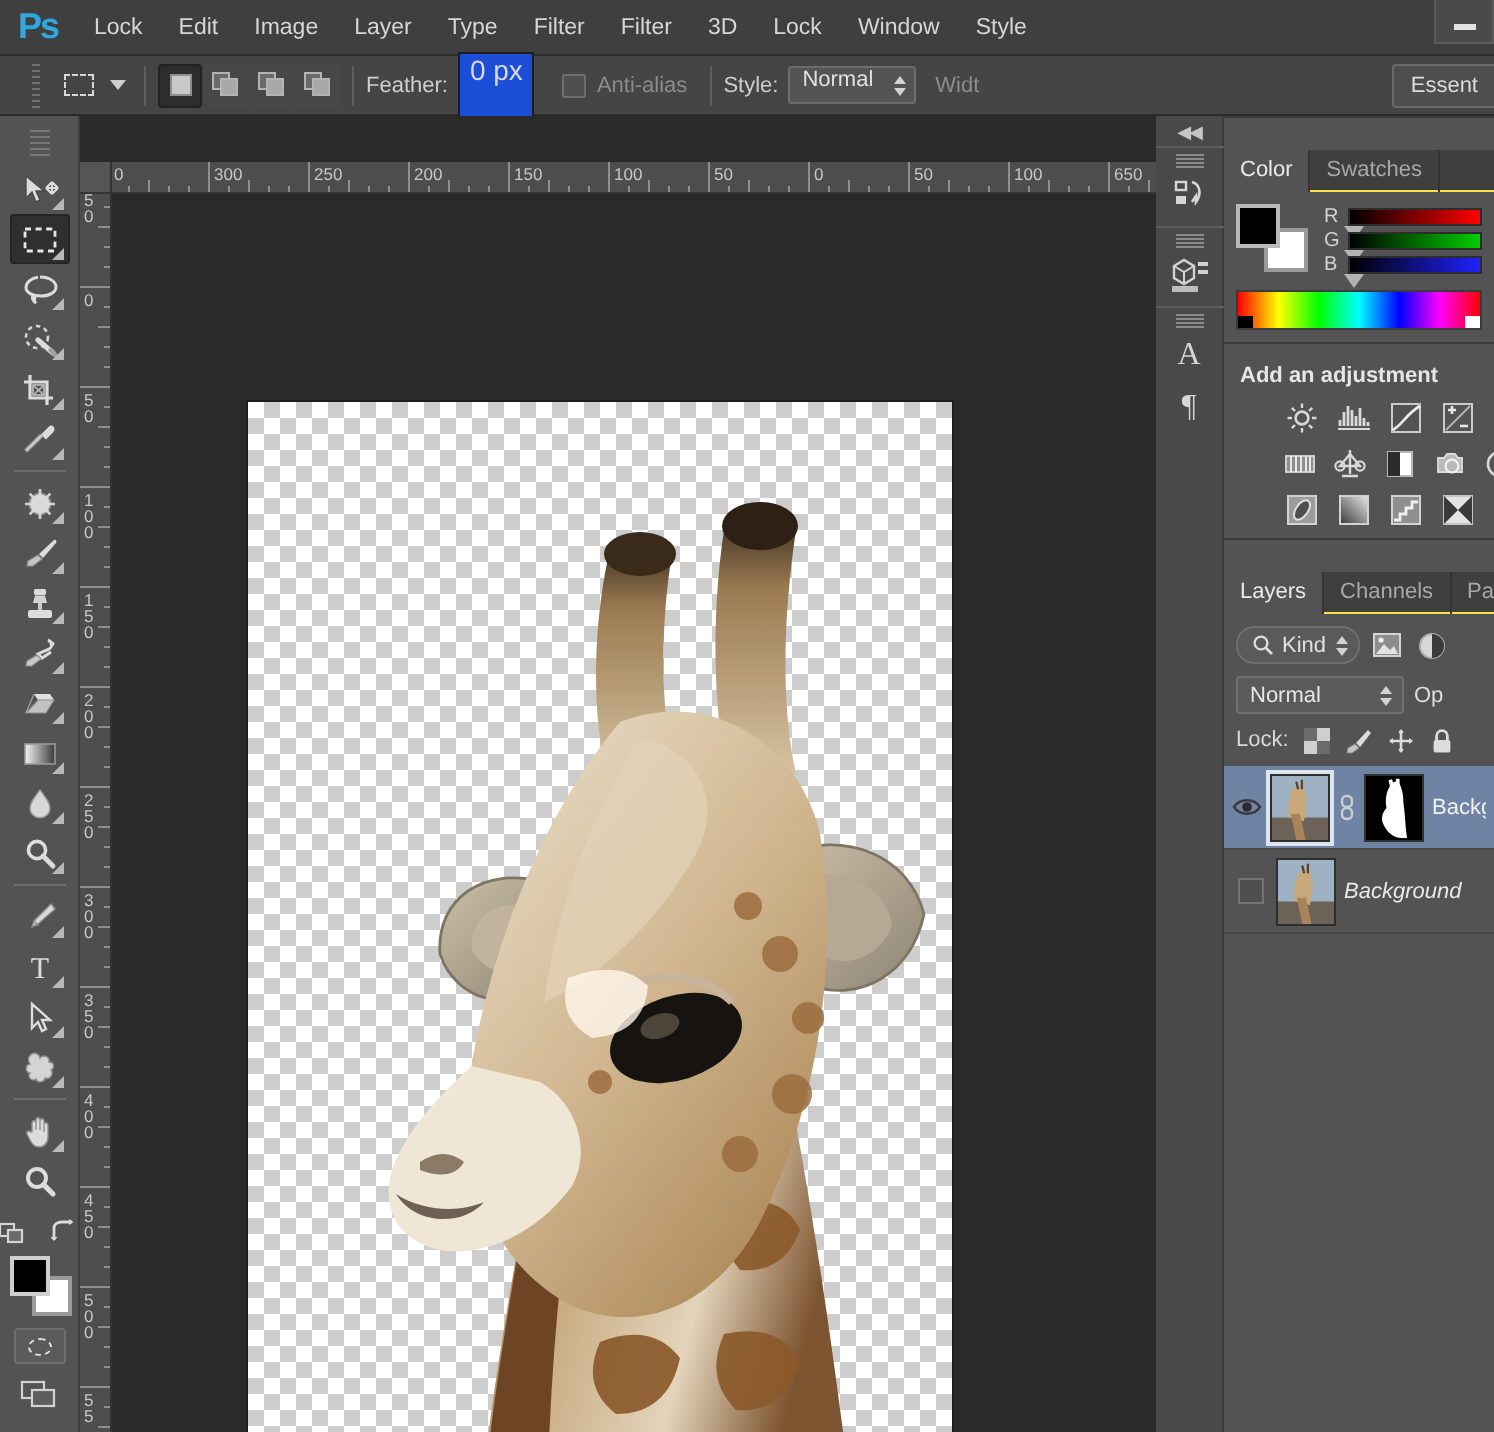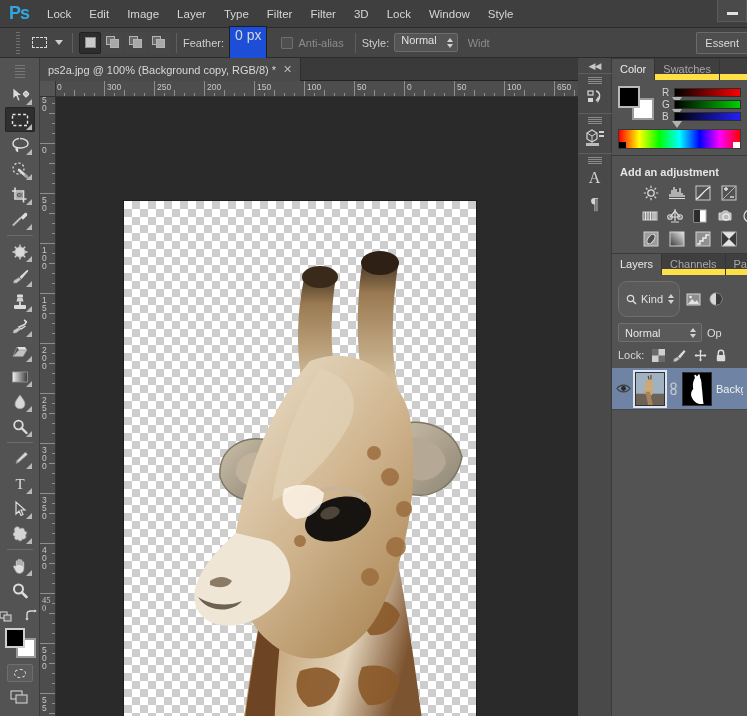--- a/index.html
+++ b/index.html
@@ -207,21 +207,21 @@
     width:30px; height:26px; display:flex; align-items:center; justify-content:center;
     color:#d5d5d5;
   }
 
   
   .rightpanels {
     position:absolute; left:612px; top:58px; width:135px; height:658px;
     background:#535353; overflow:hidden;
   }
   .panel-tabs {
-    display:flex; height:21px; background:#3f3f3f; border-bottom:6px solid #fde047;
+    display:flex; height:21px; background:#3f3f3f; border-bottom:1px solid #fde047;margin-top:16px;
   }
   .ptab {
     padding:0 8px; height:21px; line-height:21px; font-size:11px;
     color:#a8a8a8; white-space:nowrap; border-right:1px solid #343434;
   }
   .ptab.active { background:#535353; color:#eaeaea; }
   .panel-body { background:#535353; padding:6px; }
 
   
   .color-row { display:flex; gap:8px; align-items:flex-start; }
@@ -257,21 +257,21 @@
   .adj-grid { display:flex; flex-direction:column; gap:6px; padding-left:24px; }
   .adj-row { display:flex; gap:9px; }
   .adj-ico { width:17px; height:17px; display:flex; align-items:center;
              justify-content:center; color:#d9d9d9; }
 
   
   .layers-filter { display:flex; align-items:center; gap:5px; margin-bottom:6px; }
   .kind-sel {
     position:relative; display:flex; align-items:center; gap:4px;
     background:#5a5a5a; border:1px solid #6f6f6f; border-radius:9px;
-    height:36px; padding:0 16px 0 7px; font-size:11px; color:#e0e0e0;
+    height:19px; padding:0 16px 0 7px; font-size:11px; color:#e0e0e0;
   }
   .lf-ico { width:17px; height:17px; display:flex; align-items:center;
             justify-content:center; color:#d8d8d8; }
   .blend-row { display:flex; align-items:center; gap:5px; margin-bottom:6px; }
   .blend-sel {
     position:relative; display:flex; align-items:center;
     background:#5a5a5a; border:1px solid #6f6f6f; border-radius:2px;
     height:19px; width:84px; padding:0 16px 0 6px; font-size:11px; color:#e6e6e6;
   }
   .lock-row { display:flex; align-items:center; gap:7px; margin-bottom:6px;
@@ -599,26 +599,20 @@
     <div class="screenmode">
       <svg width="20" height="16" viewBox="0 0 20 16">
           <rect x="1" y="2" width="11" height="8" fill="none" stroke="#d2d2d2" stroke-width="1.1"></rect>
           <rect x="6" y="6" width="11" height="8" fill="#5e5e5e" stroke="#d2d2d2" stroke-width="1.1"></rect>
         </svg>
     </div>
   </div>
 
   <div class="docarea">
 
-    <div class="doctabbar">
-      <div class="doctab">
-        <span>ps2a.jpg @ 100% (Background copy, RGB/8) *</span>
-        <span class="tab-close">✕</span>
-      </div>
-    </div>
 
     <div class="ruler-corner"></div>
 
     <div class="ruler-h" id="ruler-h">
         <span class="rh-tick" style="left: 14px; height: 15px;"></span>
         <span class="rh-lbl" style="left: 17px;">0</span>
         <span class="rh-tick" style="left: 24px; height: 4px; top: 12px;"></span>
         <span class="rh-tick" style="left: 34px; height: 7px; top: 9px;"></span>
         <span class="rh-tick" style="left: 44px; height: 4px; top: 12px;"></span>
         <span class="rh-tick" style="left: 54px; height: 4px; top: 12px;"></span>
@@ -735,21 +729,21 @@
         <span class="rv-tick" style="top: 416px; width: 7px; left: 9px;"></span>
         <span class="rv-tick" style="top: 426px; width: 4px; left: 12px;"></span>
         <span class="rv-tick" style="top: 436px; width: 4px; left: 12px;"></span>
         <span class="rv-tick" style="top: 446px; width: 15px;"></span>
         <span class="rv-lbl" style="top: 449px;">400</span>
         <span class="rv-tick" style="top: 456px; width: 4px; left: 12px;"></span>
         <span class="rv-tick" style="top: 466px; width: 7px; left: 9px;"></span>
         <span class="rv-tick" style="top: 476px; width: 4px; left: 12px;"></span>
         <span class="rv-tick" style="top: 486px; width: 4px; left: 12px;"></span>
         <span class="rv-tick" style="top: 496px; width: 15px;"></span>
-        <span class="rv-lbl" style="top: 499px; font-family: Liberation Serif, serif;">450</span>
+        <span class="rv-lbl" style="top: 499px;">450</span>
         <span class="rv-tick" style="top: 506px; width: 4px; left: 12px;"></span>
         <span class="rv-tick" style="top: 516px; width: 7px; left: 9px;"></span>
         <span class="rv-tick" style="top: 526px; width: 4px; left: 12px;"></span>
         <span class="rv-tick" style="top: 536px; width: 4px; left: 12px;"></span>
         <span class="rv-tick" style="top: 546px; width: 15px;"></span>
         <span class="rv-lbl" style="top: 549px;">500</span>
         <span class="rv-tick" style="top: 556px; width: 4px; left: 12px;"></span>
         <span class="rv-tick" style="top: 566px; width: 7px; left: 9px;"></span>
         <span class="rv-tick" style="top: 576px; width: 4px; left: 12px;"></span>
         <span class="rv-tick" style="top: 586px; width: 4px; left: 12px;"></span>
@@ -1131,18 +1125,33 @@
             <span class="mask-thumb">
               <svg width="100%" height="100%" viewBox="0 0 30 34" preserveAspectRatio="none">
                 <rect width="30" height="34" fill="#000"></rect>
                 <path d="M15 3 C11 6 10 12 11 17 C9 19 8 22 9 25 C11 30 15 33 19 33 L22 33 C21 27 21 20 20 14 C20 9 19 5 17 3 Z" fill="#fff"></path>
                 <path d="M13 2 l1 4 M17 1.5 l0 4.5" stroke="#fff" stroke-width="2"></path>
               </svg>
             </span>
             <span class="layer-name">Backgr</span>
           </div>
 
+          <div class="layer-row">
+            <span class="eye-cell">
+              <span class="eye-box"></span>
+            </span>
+            <span class="thumb">
+              <svg width="100%" height="100%" viewBox="0 0 30 34" preserveAspectRatio="none">
+                <rect width="30" height="34" fill="#9fb2c4"></rect>
+                <path d="M0 22 h30 v12 H0 Z" fill="#6d6257"></path>
+                <path d="M12 6 C9 10 8 16 9 22 L17 24 C19 17 19 10 17 6 Z" fill="#c9a87c"></path>
+                <path d="M13 3 l1 4 M16 2 l0 5" stroke="#5c4326" stroke-width="1.2"></path>
+                <path d="M10 20 l3 14 h5 l-3 -14 Z" fill="#a8845a"></path>
+              </svg>
+            </span>
+            <span class="layer-name italic">Background</span>
+          </div>
 
         </div>
       </div>
     </div>
   </div>
 </div>
 
 </body></html>

